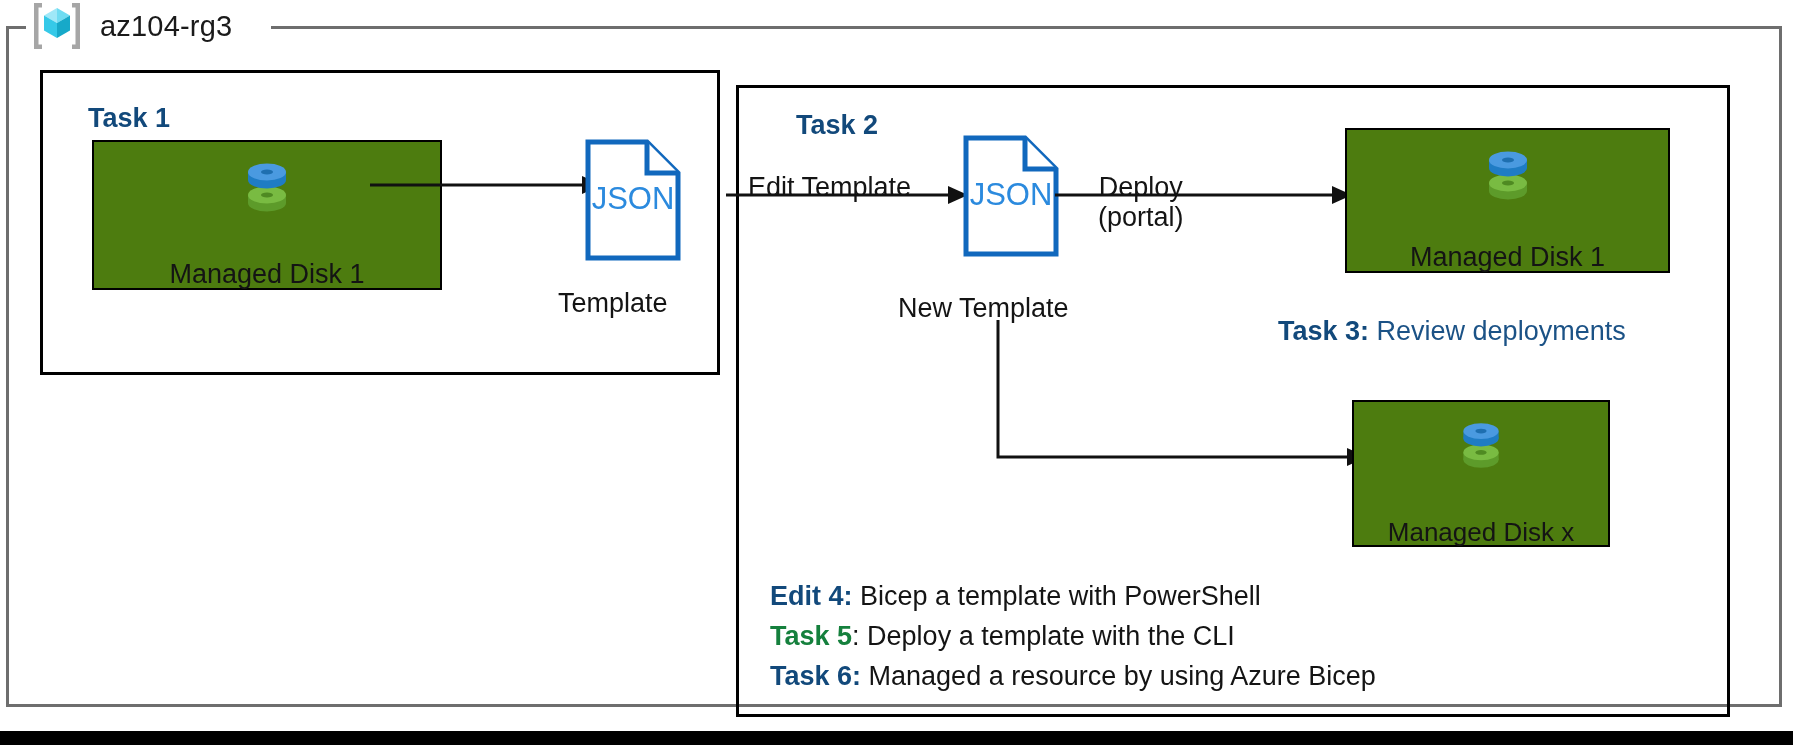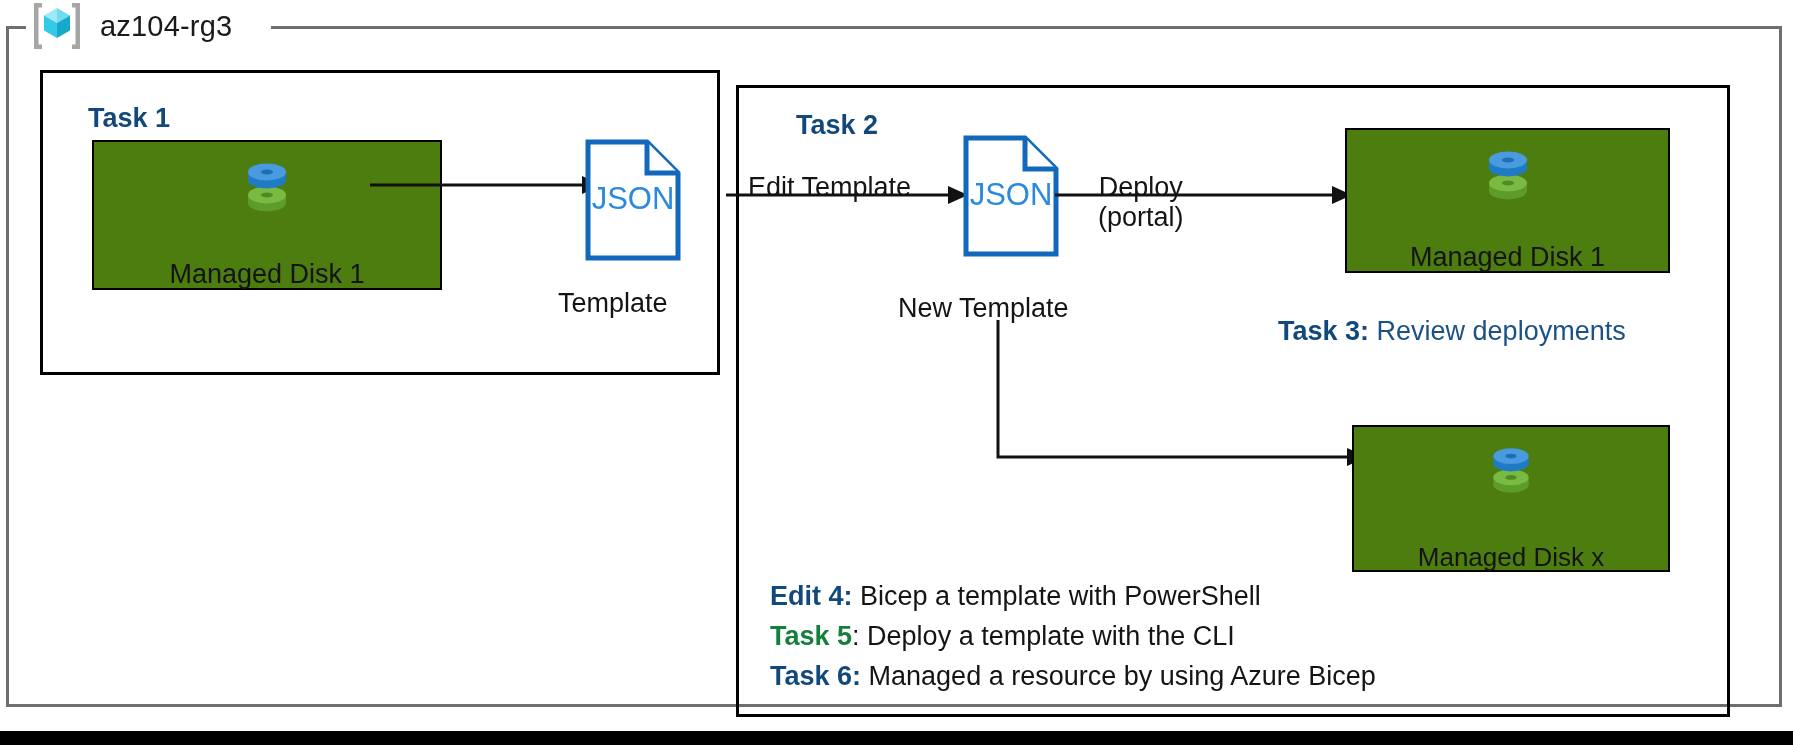--- a/index.html
+++ b/index.html
@@ -39,21 +39,21 @@
   #task1-heading{left:88px;top:105px;}
   #task2-heading{left:780px;top:112px;margin-left:16px;}
 
   
   .res-card{
     position:absolute;border:2px solid #000;background:#4d7c0f;box-sizing:border-box;
     display:flex;flex-direction:column;align-items:center;justify-content:space-between;
   }
   #disk-card-1{left:92px;top:140px;width:350px;height:150px;}
   #disk-card-2{left:1345px;top:128px;width:325px;height:145px;}
-  #disk-card-x{left:1352px;top:400px;width:318px;height:147px;margin-top:25px;}
+  #disk-card-x{left:1352px;top:400px;width:258px;height:147px;}
 
   .disk-icon{margin-top:14px;display:block;}
   #disk-card-1 .disk-icon{width:56px;height:62px;}
   #disk-card-2 .disk-icon{width:56px;height:62px;}
   #disk-card-x .disk-icon{width:52px;height:58px;}
 
   .res-label{font-size:27px;color:#141414;line-height:1;margin-top:6px;white-space:nowrap;}
   #disk-card-x .res-label{font-size:26px;}
 
   

